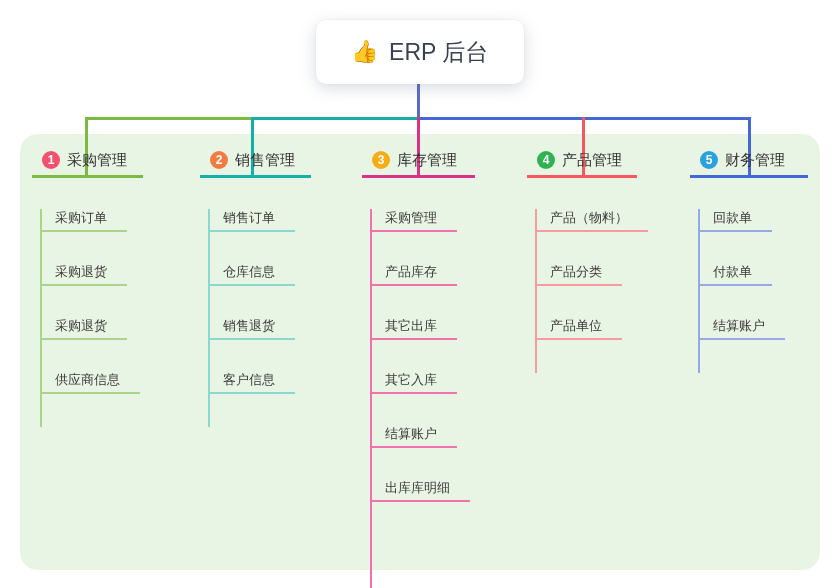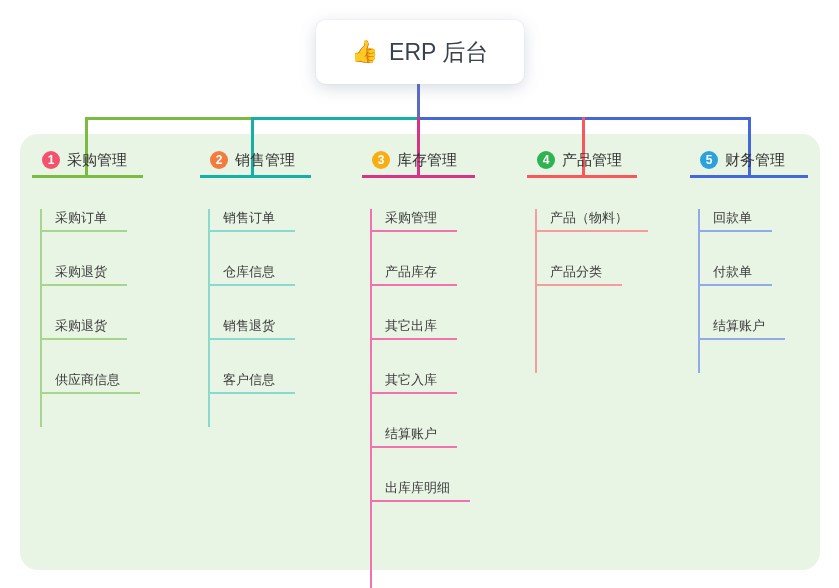--- a/index.html
+++ b/index.html
@@ -126,20 +126,21 @@
 
 <div class="branch b4" style="left:527px;width:110px">
   <div class="branch-title">
     <span class="badge">4</span>
     <span>产品管理</span>
   </div>
   <div class="children">
     <div class="vline" style="height:164px"></div>
     <div class="child">产品（物料）</div>
     <div class="child">产品分类</div>
+    <div class="child">产品单位</div>
   </div>
 </div>
 
 <div class="branch b5" style="left:690px;width:118px">
   <div class="branch-title">
     <span class="badge">5</span>
     <span>财务管理</span>
   </div>
   <div class="children">
     <div class="vline" style="height:164px"></div>

